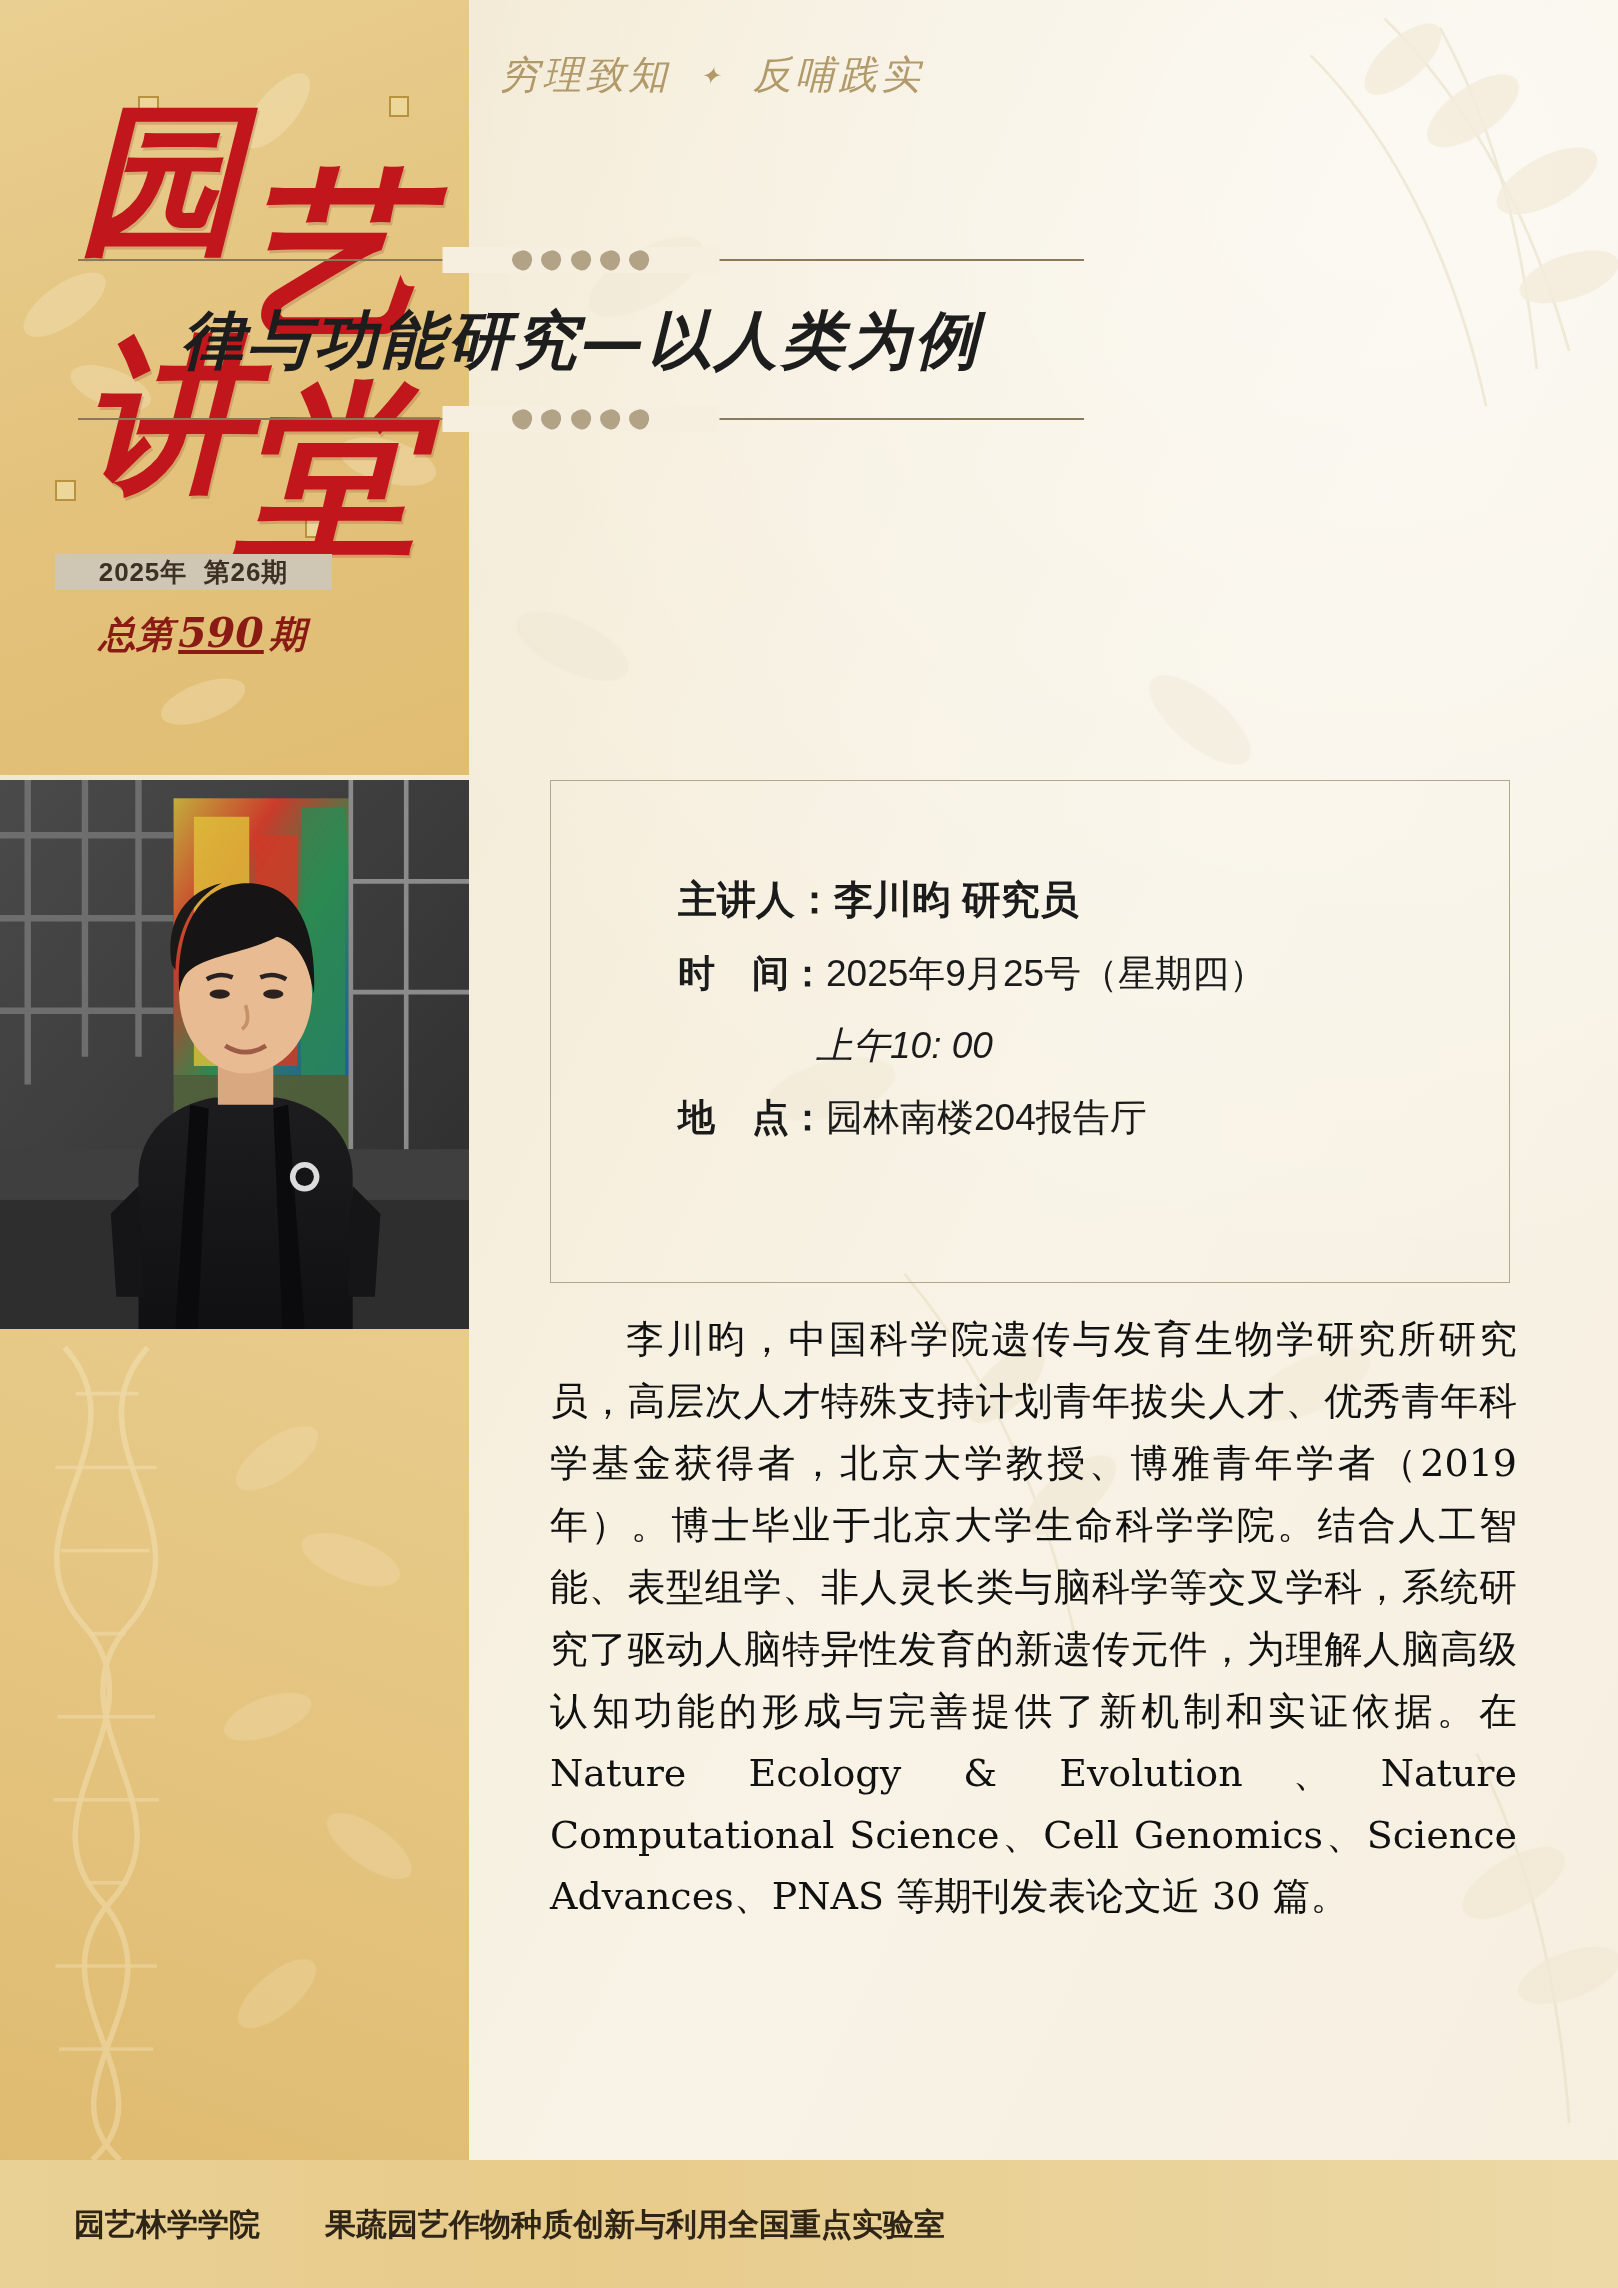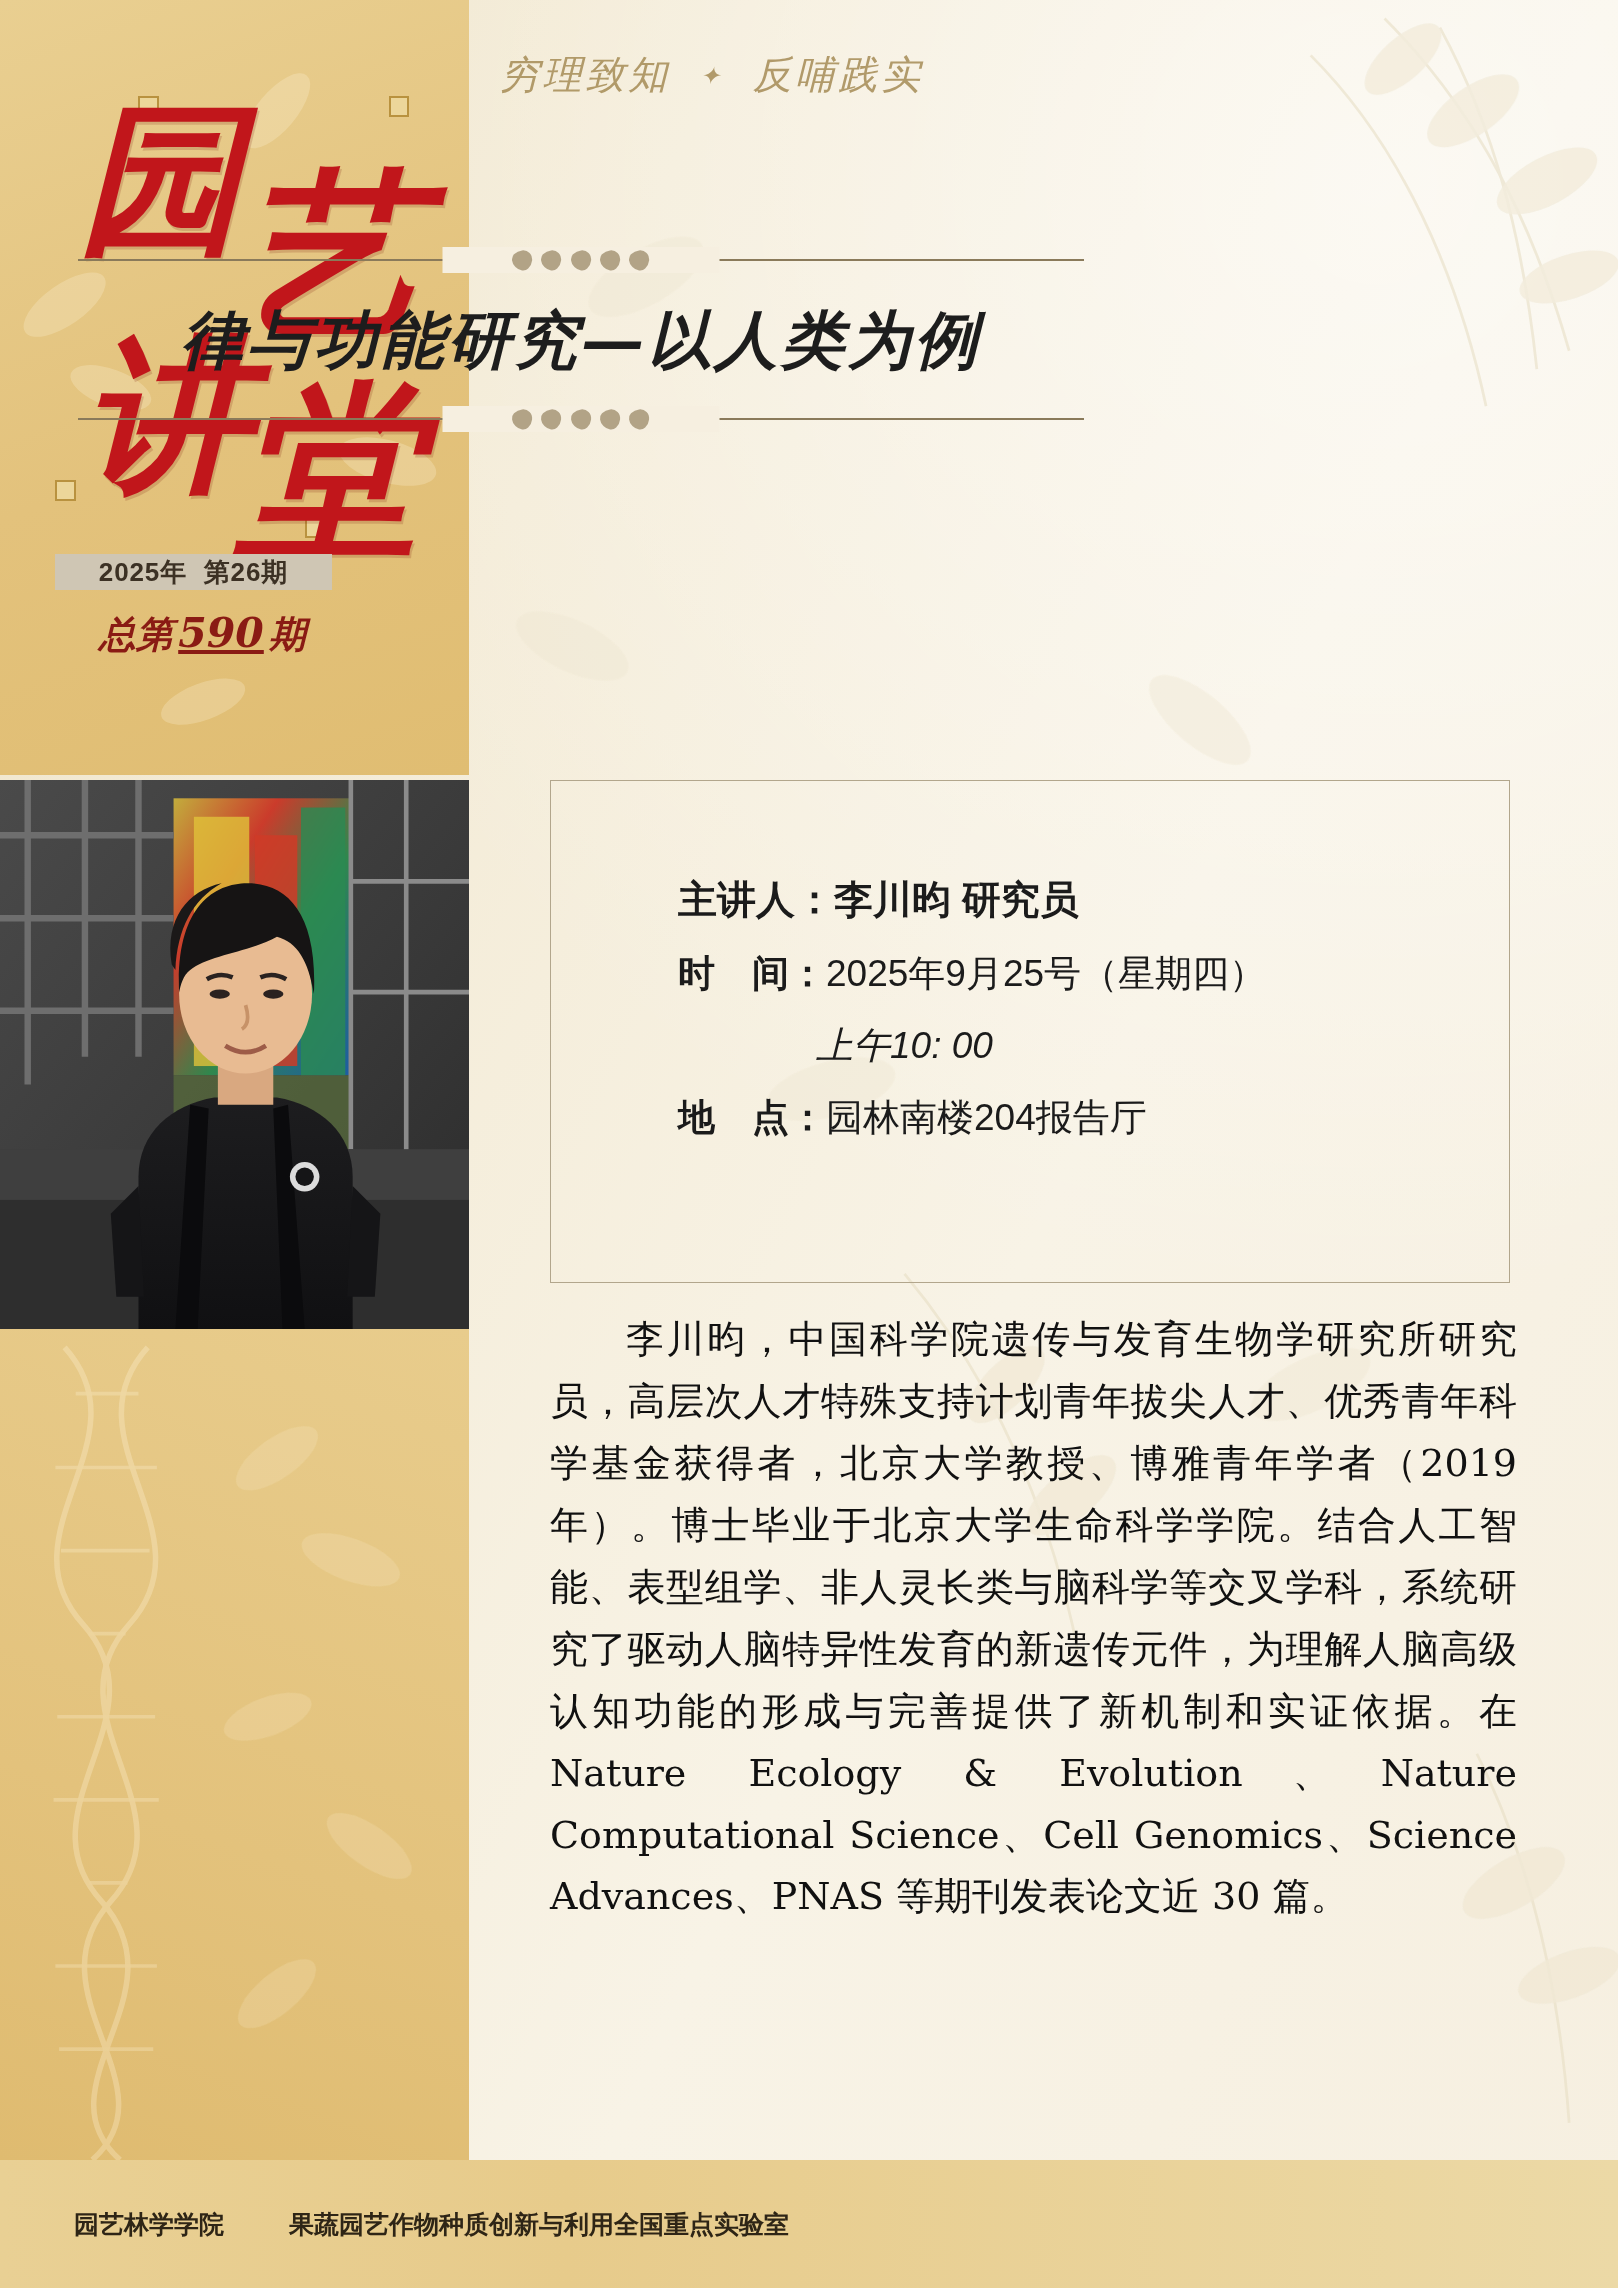--- a/index.html
+++ b/index.html
@@ -249,21 +249,21 @@
     bottom: 0;
     width: 1619px;
     height: 129px;
     background: linear-gradient(90deg,#e9d094 0%, #e7cb8b 35%, #ecd9a6 100%);
     display: flex;
     align-items: center;
     justify-content: flex-start;
     gap: 65px;
     padding-left: 74px;
     box-sizing: border-box;
-    font-size: 25px;
+    font-size: 31px;
     color: #2e2516;
     font-weight: 700;
   }
   .footer .f-item { white-space: nowrap; }
 </style>
 </head>
 <body>
 
 <div class="poster">
 

